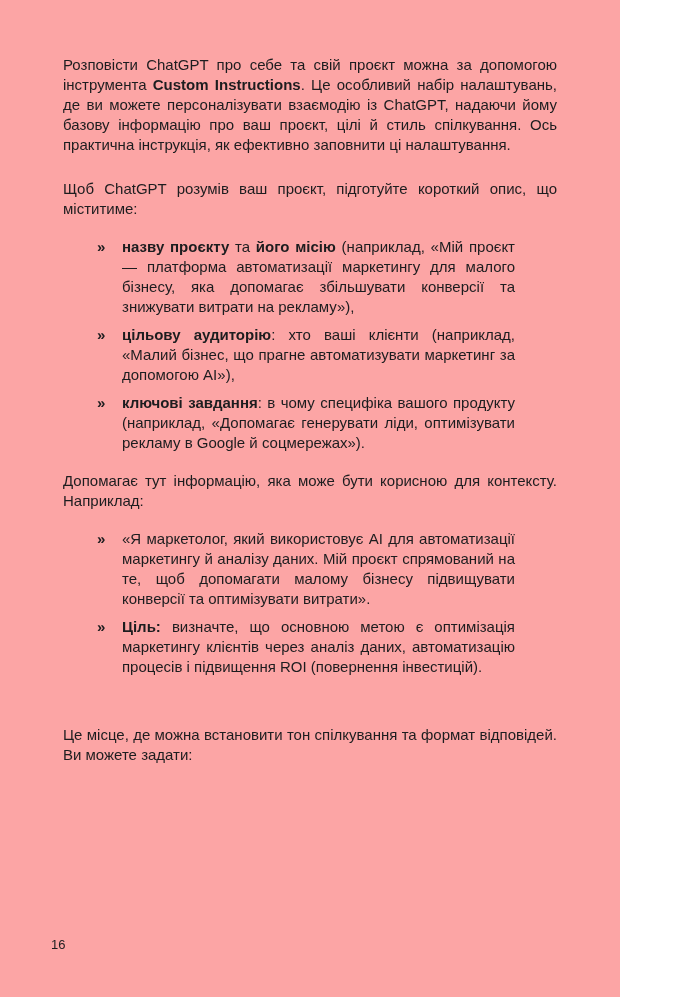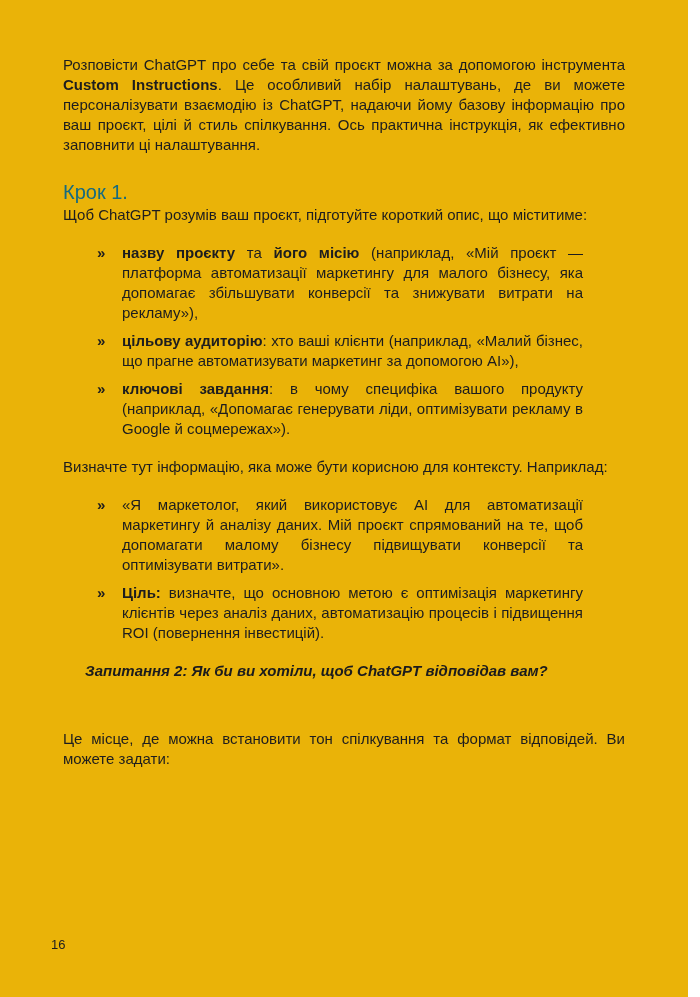--- a/index.html
+++ b/index.html
@@ -5,24 +5,24 @@
   html, body { margin: 0; padding: 0; background: #ffffff; }
   body {
     width: 700px; height: 997px;
     font-family: "Liberation Sans", sans-serif;
     color: #1d1d1f;
     position: relative;
     overflow: hidden;
   }
   .page {
     box-sizing: border-box;
-    width: 688px; height: 997px;
+    width: 620px; height: 997px;
     padding: 55px 63px 40px 63px;
     position: relative;
-    background: #eab308;
+    background: #fca5a5;
   }
   .body-text {
     font-size: 15px;
     line-height: 20px;
     text-align: justify;
     margin: 0 0 18px 0;
   }
   .intro { margin-bottom: 24px; }
   .kicker {
     color: #166b80;
@@ -80,21 +80,20 @@
     color: #1d1d1f;
   }
 </style>
 </head>
 <body>
 
 <div class="page">
 
   <p class="body-text intro"><span>Розповісти ChatGPT про себе та свій проєкт можна за допомогою інструмента </span><span class="b">Custom Instructions</span><span>. Це особливий набір налаштувань, де ви можете персоналізувати взаємодію із ChatGPT, надаючи йому базову інформацію про ваш проєкт, цілі й стиль спілкування. Ось практична інструкція, як ефективно заповнити ці налаштування.</span></p>
 
-  <h2 class="kicker">Крок 1.</h2>
 
   <p class="body-text">Щоб ChatGPT розумів ваш проєкт, підготуйте короткий опис, що міститиме:</p>
 
   <ul class="bullet-list">
 
       <li class="bullet-item">
         <span class="bullet-marker">»</span>
         <span class="bullet-body"><span class="b">назву проєкту</span><span> та </span><span class="b">його місію</span><span> (наприклад, «Мій проєкт — платформа автоматизації маркетингу для малого бізнесу, яка допомагає збільшувати конверсії та знижувати витрати на рекламу»),</span></span>
       </li>
 
@@ -104,36 +103,35 @@
       </li>
 
       <li class="bullet-item">
         <span class="bullet-marker">»</span>
         <span class="bullet-body"><span class="b">ключові завдання</span><span>: в чому специфіка вашого продукту (наприклад, «Допомагає генерувати ліди, оптимізувати рекламу в Google й соцмережах»).</span></span>
       </li>
     </ul>
 
 
 
-  <p class="body-text">Визначте тут інформацію, яка може бути корисною для контексту. Наприклад:</p>
+  <p class="body-text">Допомагає тут інформацію, яка може бути корисною для контексту. Наприклад:</p>
 
   <ul class="bullet-list">
 
       <li class="bullet-item">
         <span class="bullet-marker">»</span>
         <span class="bullet-body"><span>«Я маркетолог, який використовує AI для автоматизації маркетингу й аналізу даних. Мій проєкт спрямований на те, щоб допомагати малому бізнесу підвищувати конверсії та оптимізувати витрати».</span></span>
       </li>
 
       <li class="bullet-item">
         <span class="bullet-marker">»</span>
         <span class="bullet-body"><span class="b">Ціль:</span><span> визначте, що основною метою є оптимізація маркетингу клієнтів через аналіз даних, автоматизацію процесів і підвищення ROI (повернення інвестицій).</span></span>
       </li>
     </ul>
 
-  <p class="question q2">Запитання 2: Як би ви хотіли, щоб ChatGPT відповідав вам?</p>
 
   <p class="body-text last-paragraph">Це місце, де можна встановити тон спілкування та формат відповідей. Ви можете задати:</p>
 
   <div class="page-footer">
     <span>16</span>
   </div>
 
 </div>
 
 </body></html>

